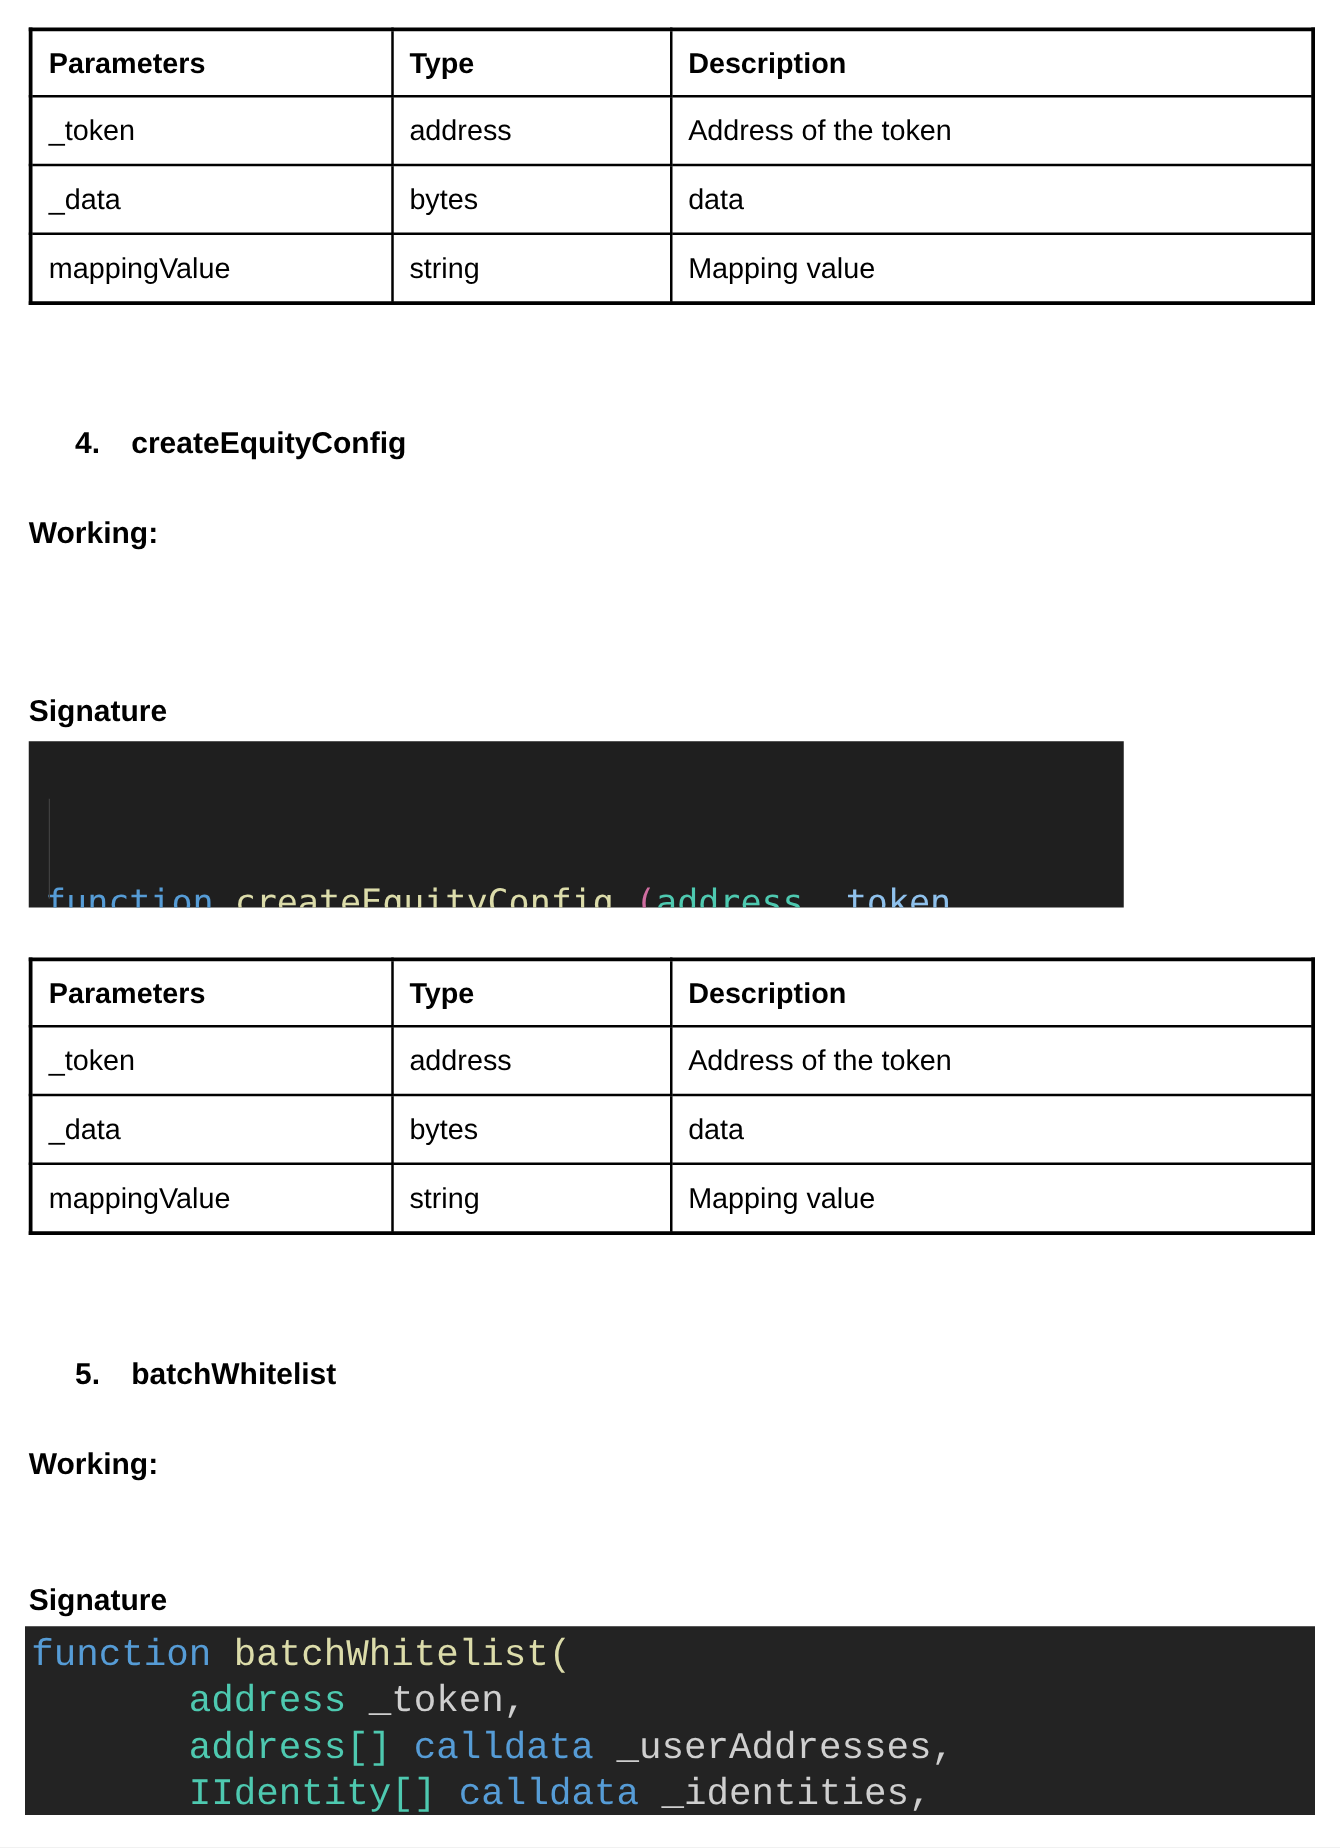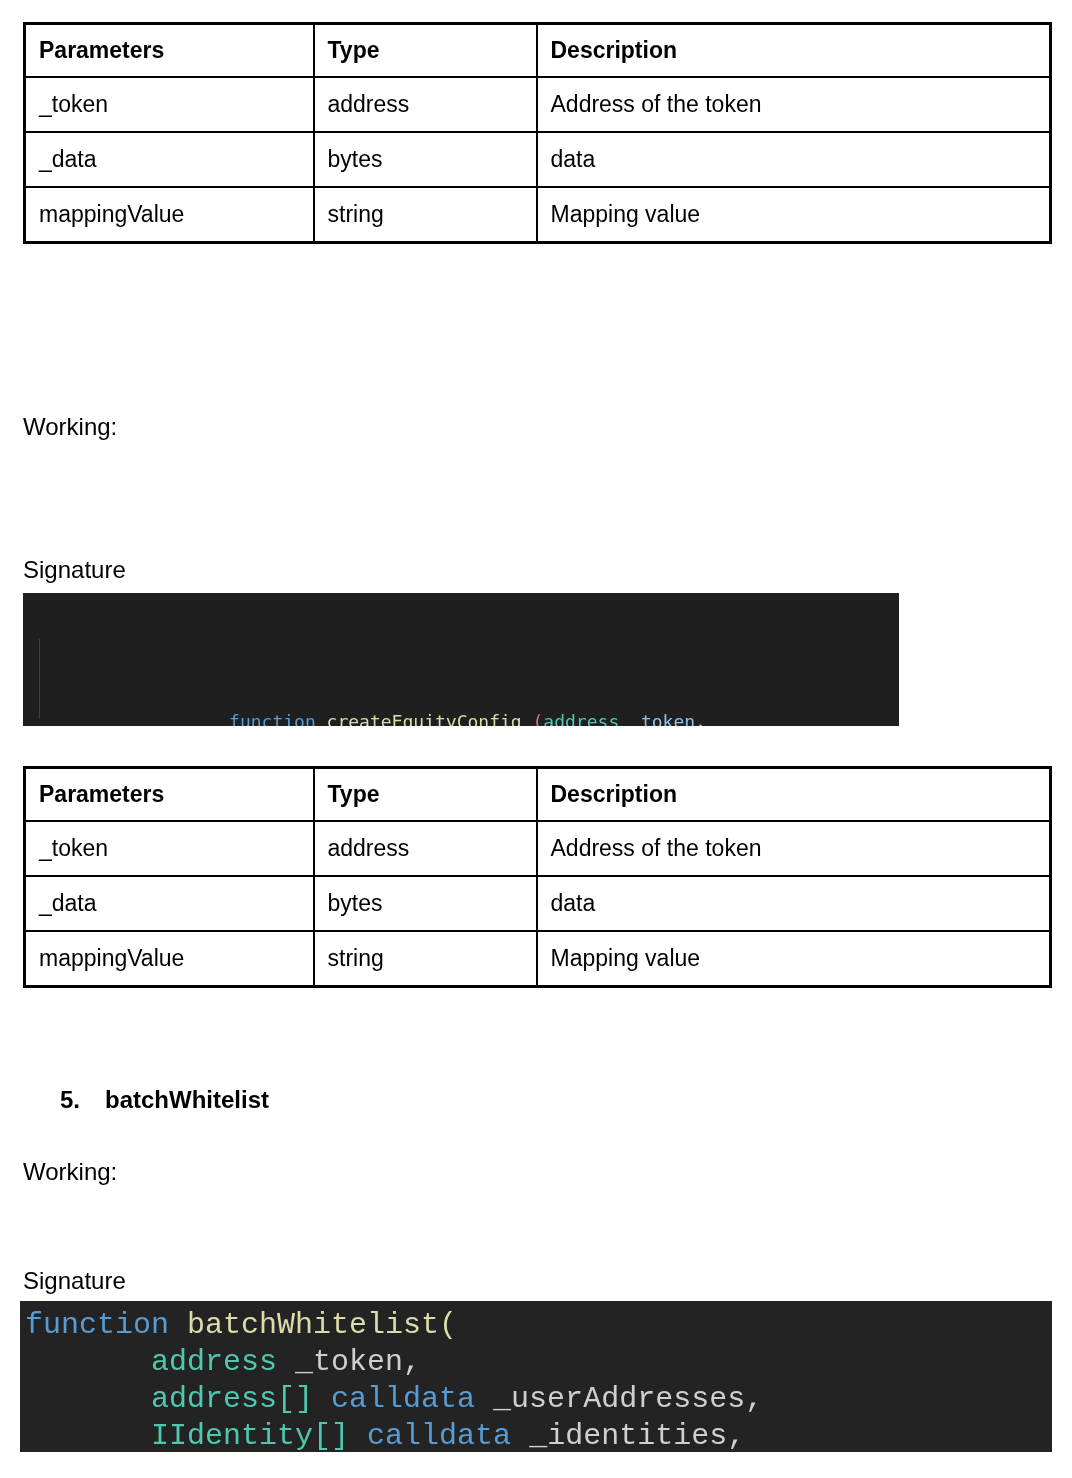--- a/index.html
+++ b/index.html
@@ -30,39 +30,38 @@
   .col-desc{width:514px;}
   
   .num-heading{
     position:absolute;left:23px;width:1026px;
     font-size:24px;font-weight:bold;
     padding-left:37px;box-sizing:border-box;
   }
   .num-heading .num{display:inline-block;min-width:24px;margin-right:21px;}
   .bold-label{
     position:absolute;left:23px;
-    font-size:24px;font-weight:normal;
+    font-size:24px;font-weight:bold;
   }
   .para{
     position:absolute;left:23px;width:1026px;
     font-size:23px;line-height:35px;
   }
   .para .line{width:1026px;}
   .para .line.stretch{text-align:justify;text-align-last:justify;}
   
   .code-block{
     position:absolute;box-sizing:border-box;
     overflow:hidden;white-space:pre;
   }
   #code1{
     left:23px;top:593px;width:876px;height:133px;
     font-family:"DejaVu Sans Mono", monospace;
-    font-size:18px;line-height:35px;
+    font-size:28px;line-height:35px;
     padding:6px 0 0 13px;
-    text-align:center;
   }
   #code2{
     left:20px;top:1301px;width:1032px;height:151px;
     font-family:"Liberation Mono", monospace;
     font-size:30px;line-height:37px;
     padding:6px 0 0 5px;
   }
   .code-line{white-space:pre;}
   .indent-guide{
     position:absolute;left:16px;top:46px;
@@ -97,20 +96,23 @@
       <td>data</td>
     </tr>
     <tr>
       <td>mappingValue</td>
       <td>string</td>
       <td>Mapping value</td>
     </tr>
   </tbody>
     </table>
 
+  <div class="num-heading" style="top:341px;">
+    <span class="num">4.</span><span>createEquityConfig</span>
+  </div>
 
   <div class="bold-label" style="top:413px;">Working:</div>
 
 
   <div class="bold-label" style="top:556px;">Signature</div>
 
   <div id="code1" class="code-block" style="background: rgb(31, 31, 31);">
     <div class="indent-guide"></div>
   <div class="code-line"><span style="color: rgb(86, 156, 214);">function </span><span style="color: rgb(220, 220, 170);">createEquityConfig </span><span style="color: rgb(207, 109, 160);">(</span><span style="color: rgb(78, 201, 176);">address</span><span style="color: rgb(143, 193, 236);"> _token</span><span style="color: rgb(207, 207, 207);">,</span></div></div>
 

